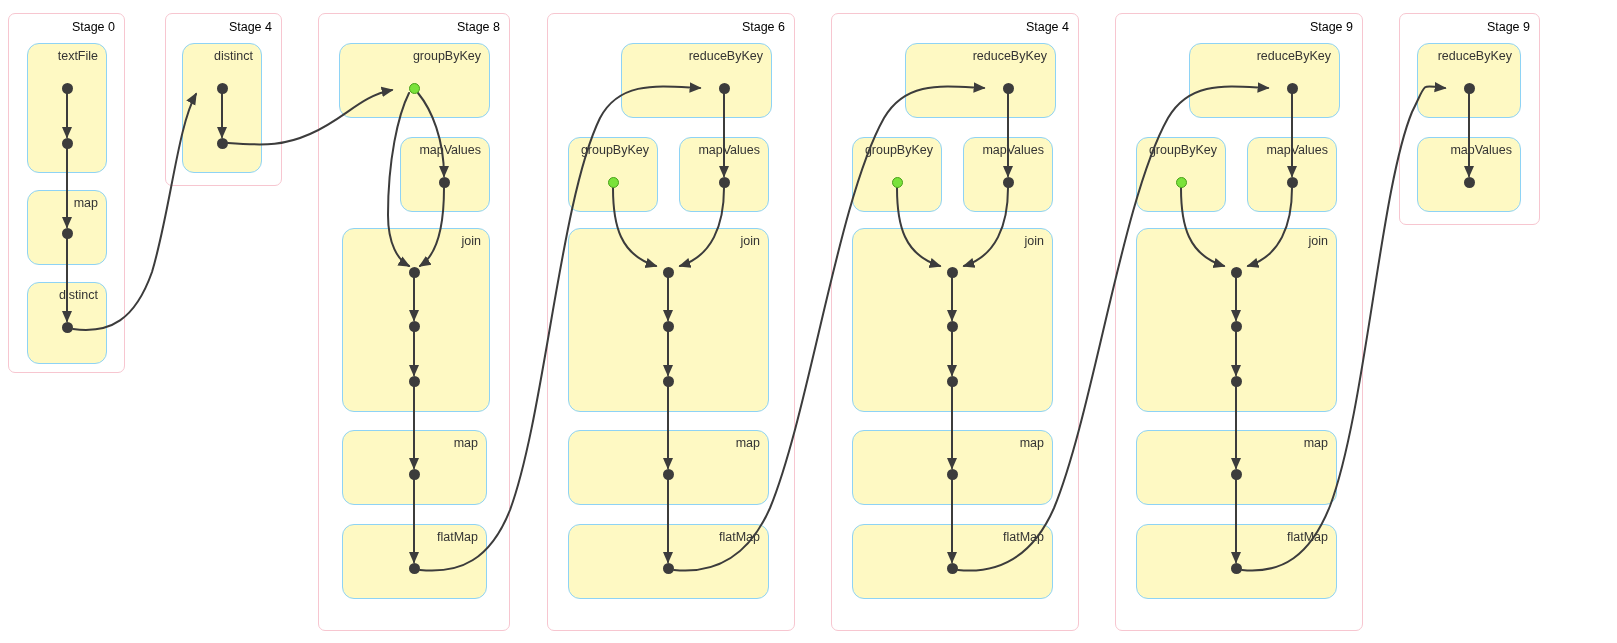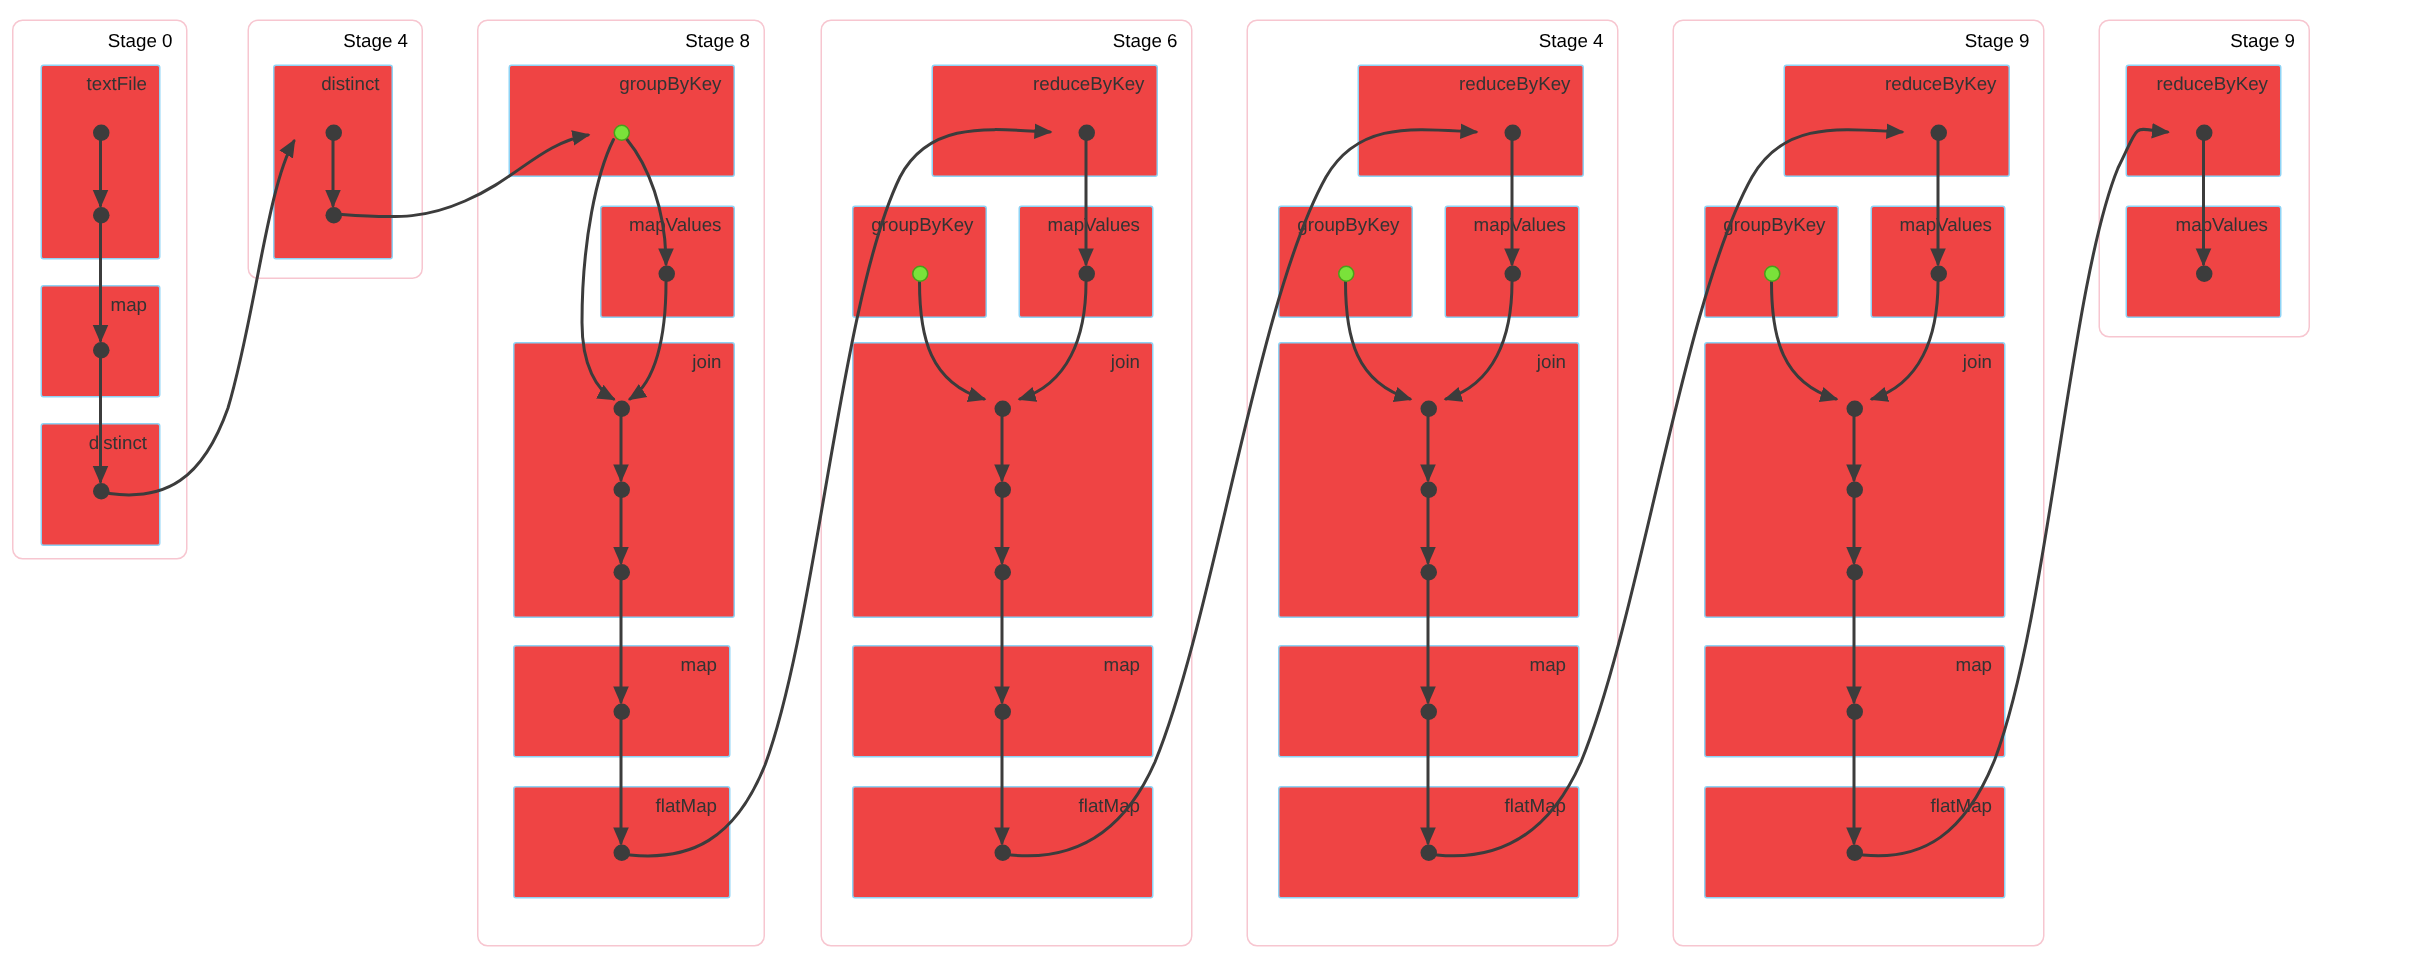--- a/index.html
+++ b/index.html
@@ -40,22 +40,22 @@
     position: absolute;
     right: 9px;
     top: 6px;
     font-size: 12.5px;
     color: #000000;
     white-space: nowrap;
   }
   .op {
     position: absolute;
     box-sizing: border-box;
-    border-radius: 2px;
-    background: #ef4444;
+    border-radius: 12px;
+    background: #fef9c3;
     border: 1px solid #8ed3f5;
     z-index: 2;
   }
   .op-label {
     position: absolute;
     right: 8px;
     top: 5px;
     font-size: 12.5px;
     color: #333333;
     white-space: nowrap;

